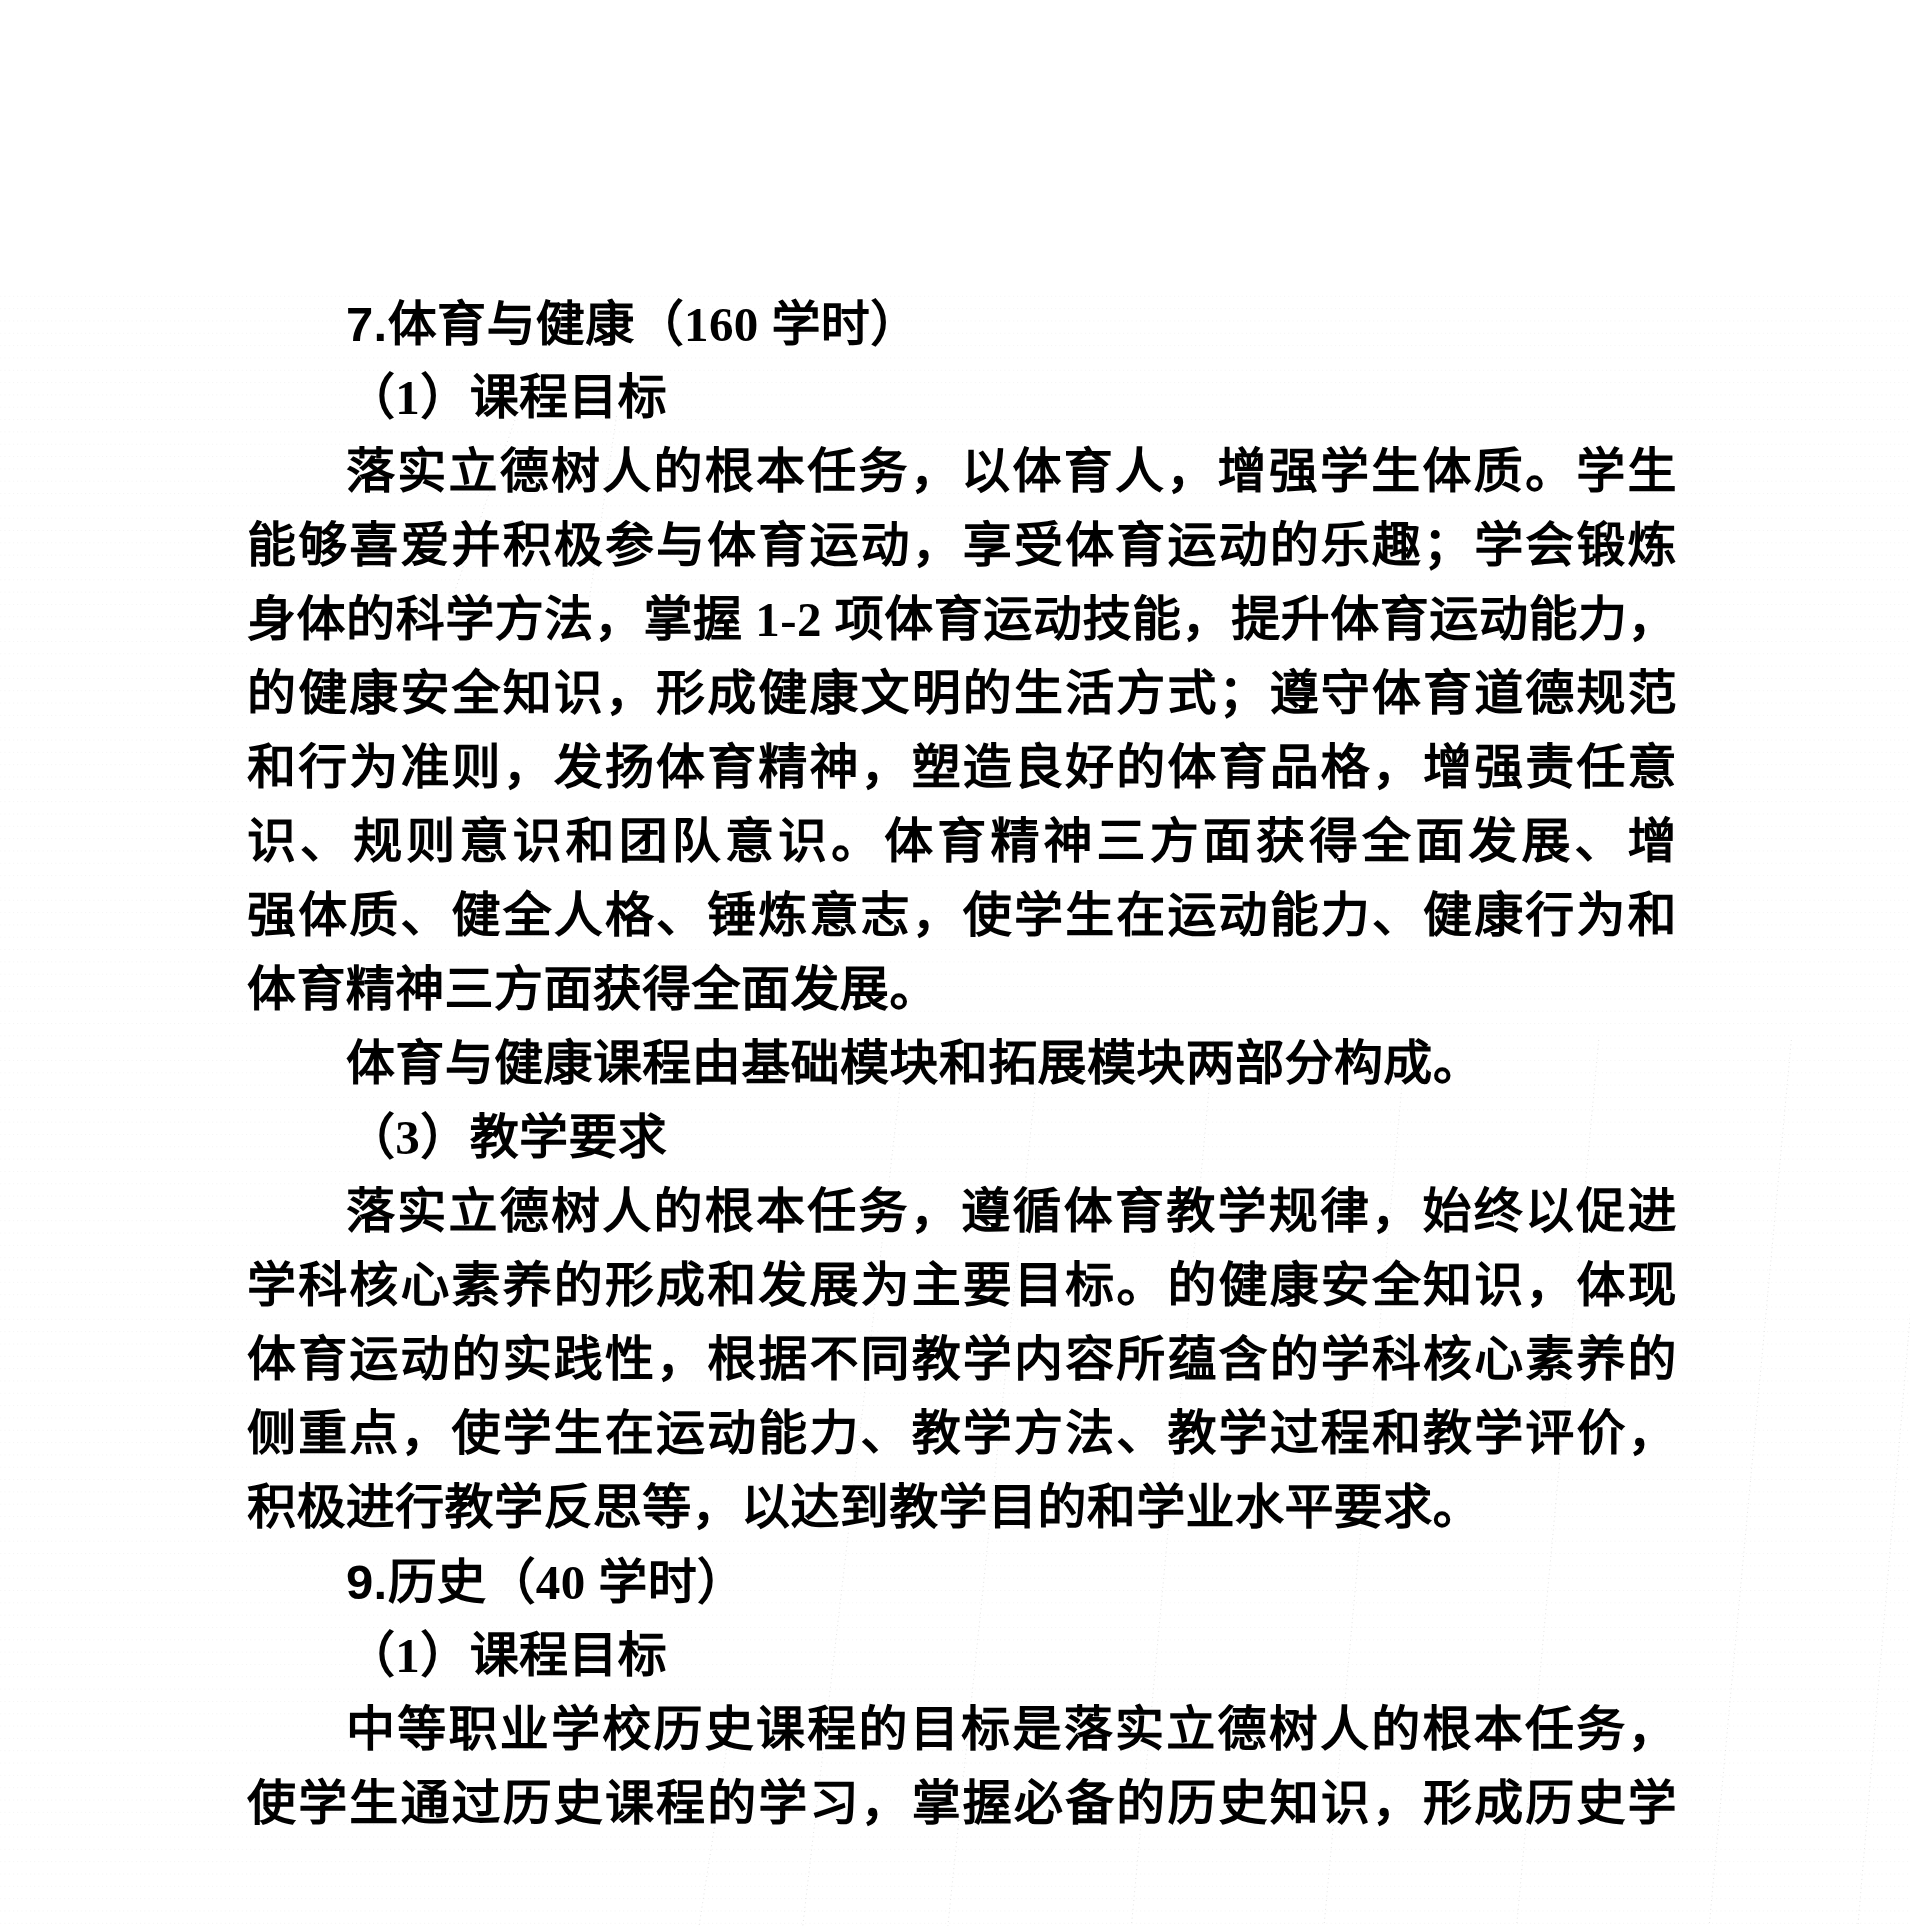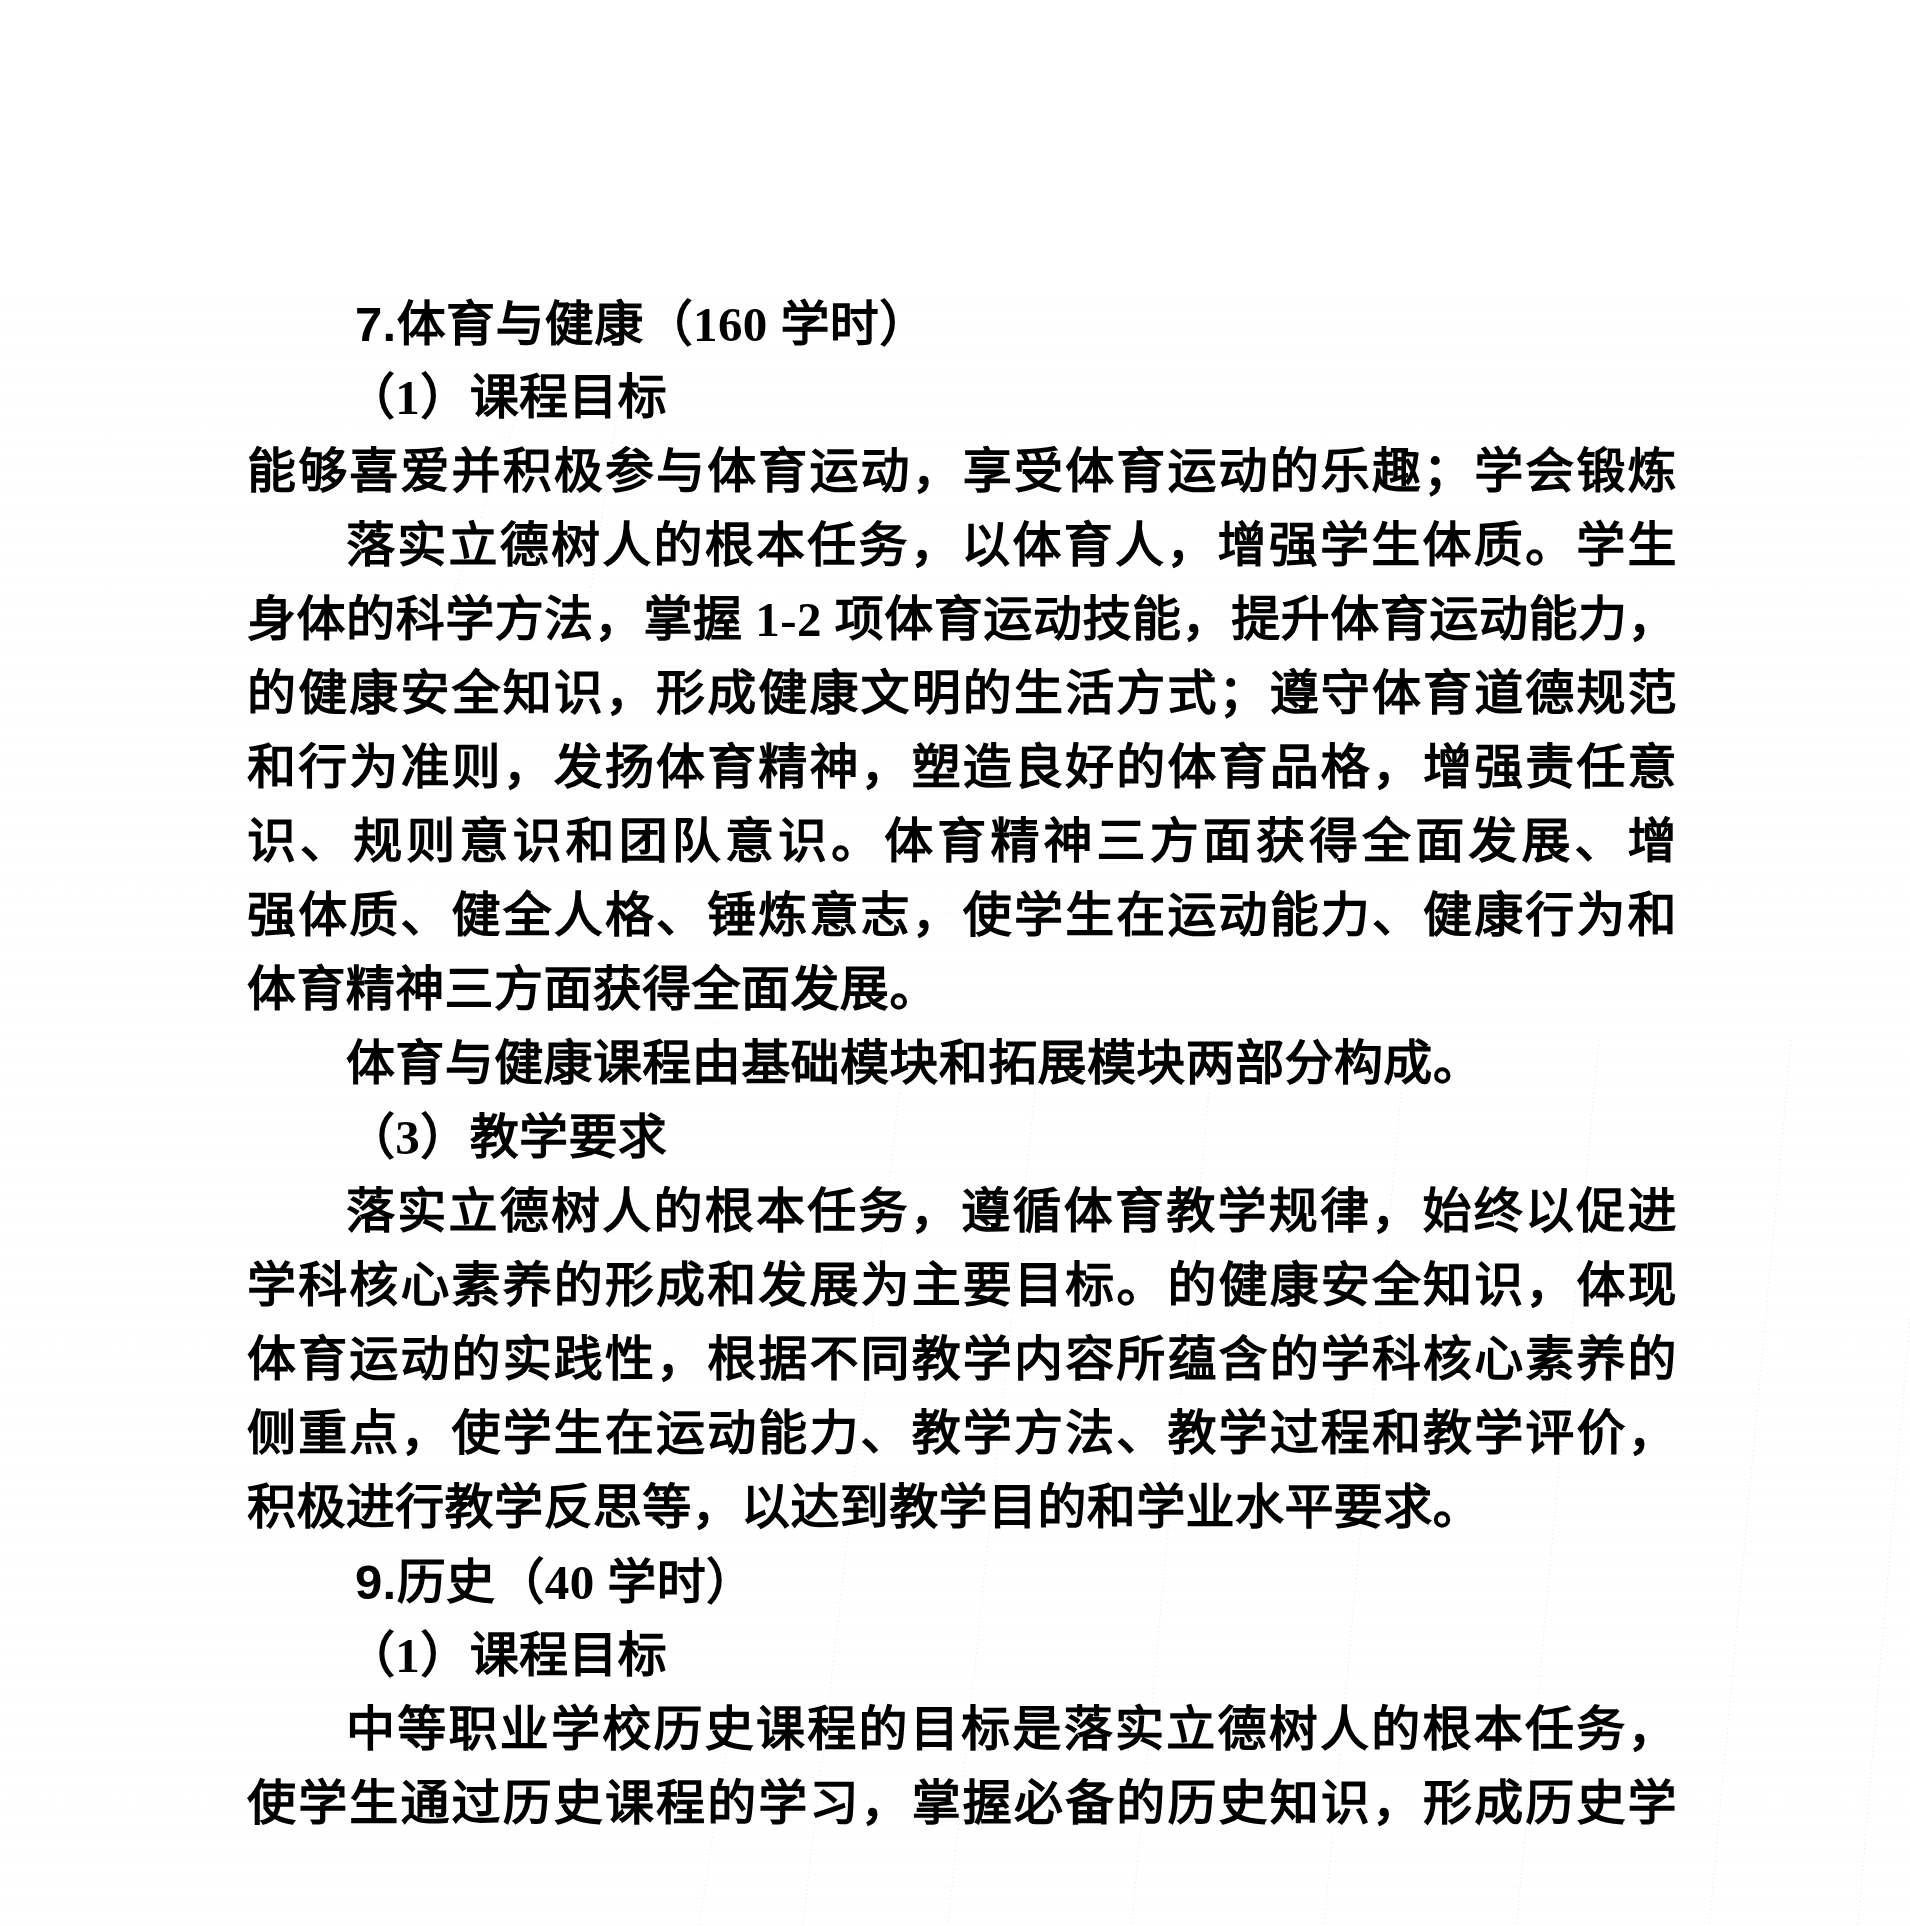--- a/index.html
+++ b/index.html
@@ -20,21 +20,20 @@
     line-height:74px;
     height:74px;
     letter-spacing:0.4px;
     white-space:normal;
   }
   .line.indent{text-indent:2.02em;}
   .line.fill{text-align:justify;text-align-last:justify;}
   .b{
     font-family:"Liberation Sans","DejaVu Sans",sans-serif;
     font-weight:700;
-    margin-left:9px;
   }
   .r{font-weight:700;}
 </style>
 </head>
 <body>
 
 <div class="page">
 
   <svg class="artifacts" width="1911" height="2702" viewBox="0 0 4960 7015" aria-hidden="true">
     <defs>
@@ -54,22 +53,22 @@
       <line x1="4150" y1="2700" x2="3750" y2="7015"></line>
       <line x1="4650" y1="2700" x2="4250" y2="7015"></line>
       <line x1="4960" y1="3400" x2="4650" y2="7015"></line>
       <line x1="1900" y1="4450" x2="1500" y2="7015"></line>
     </g>
   </svg>
 
   <main class="text-column" id="text-column">
       <div class="line indent"><span class="b">7.体育与健康</span><span class="r">（160 学时）</span></div>
       <div class="line indent"><span class="r">（1）课程目标</span></div>
+      <div class="line indent fill"><span class="r">落实立德树人的根本任务，以体育人，增强学生体质。学生</span></div>
       <div class="line fill"><span class="r">能够喜爱并积极参与体育运动，享受体育运动的乐趣；学会锻炼</span></div>
-      <div class="line indent fill"><span class="r">落实立德树人的根本任务，以体育人，增强学生体质。学生</span></div>
       <div class="line fill"><span class="r">身体的科学方法，掌握 1-2 项体育运动技能，提升体育运动能力，</span></div>
       <div class="line fill"><span class="r">的健康安全知识，形成健康文明的生活方式；遵守体育道德规范</span></div>
       <div class="line fill"><span class="r">和行为准则，发扬体育精神，塑造良好的体育品格，增强责任意</span></div>
       <div class="line fill"><span class="r">识、规则意识和团队意识。体育精神三方面获得全面发展、增</span></div>
       <div class="line fill"><span class="r">强体质、健全人格、锤炼意志，使学生在运动能力、健康行为和</span></div>
       <div class="line"><span class="r">体育精神三方面获得全面发展。</span></div>
       <div class="line indent"><span class="r">体育与健康课程由基础模块和拓展模块两部分构成。</span></div>
       <div class="line indent"><span class="r">（3）教学要求</span></div>
       <div class="line indent fill"><span class="r">落实立德树人的根本任务，遵循体育教学规律，始终以促进</span></div>
       <div class="line fill"><span class="r">学科核心素养的形成和发展为主要目标。的健康安全知识，体现</span></div>

